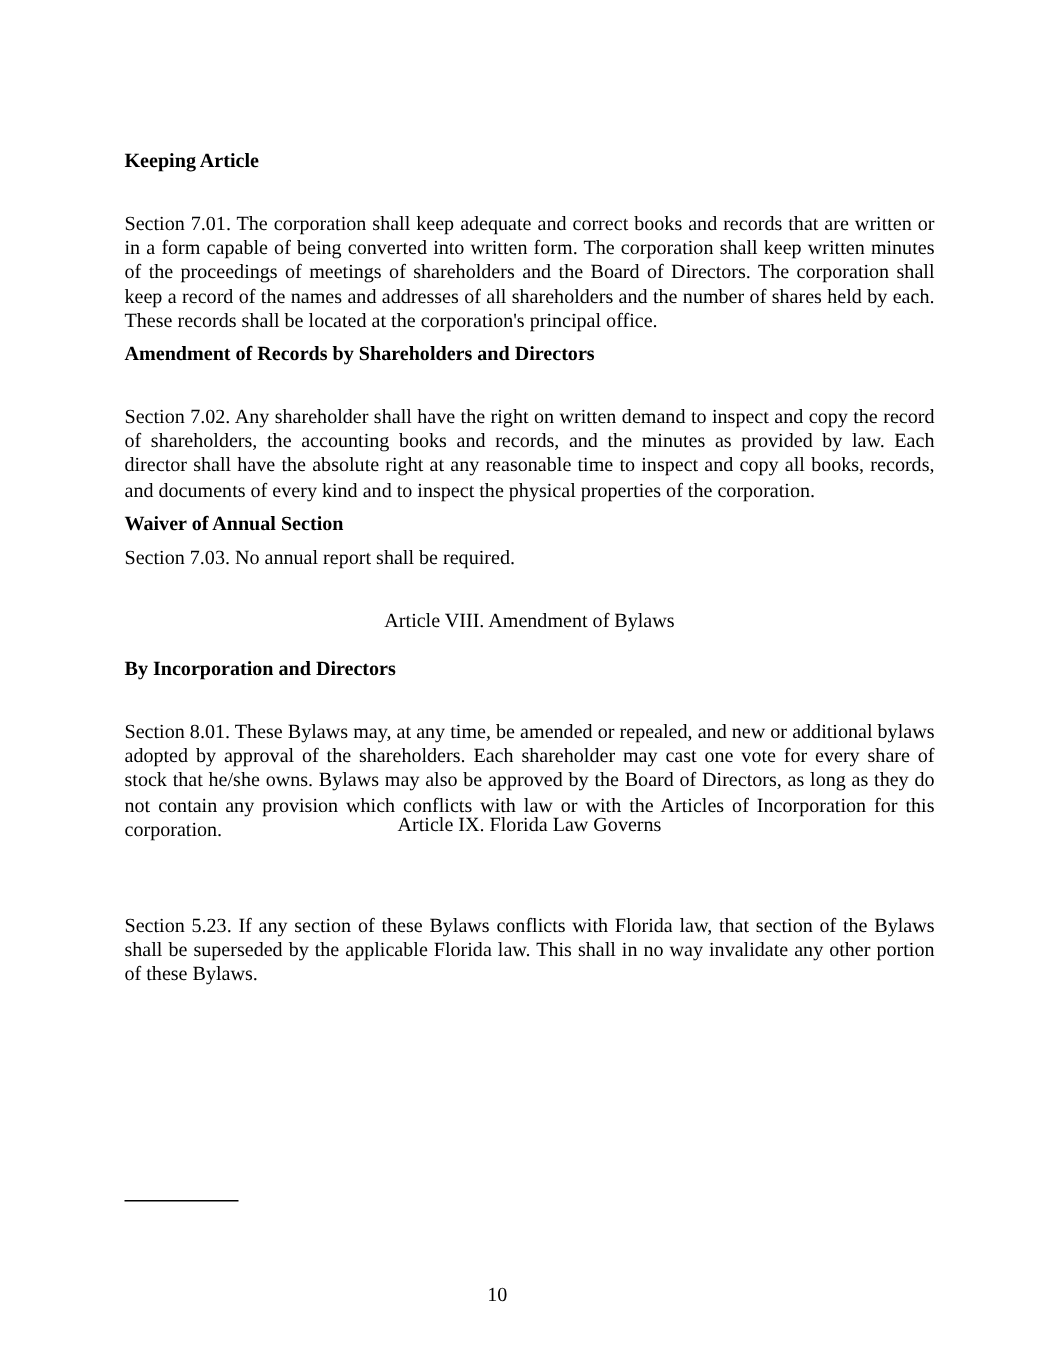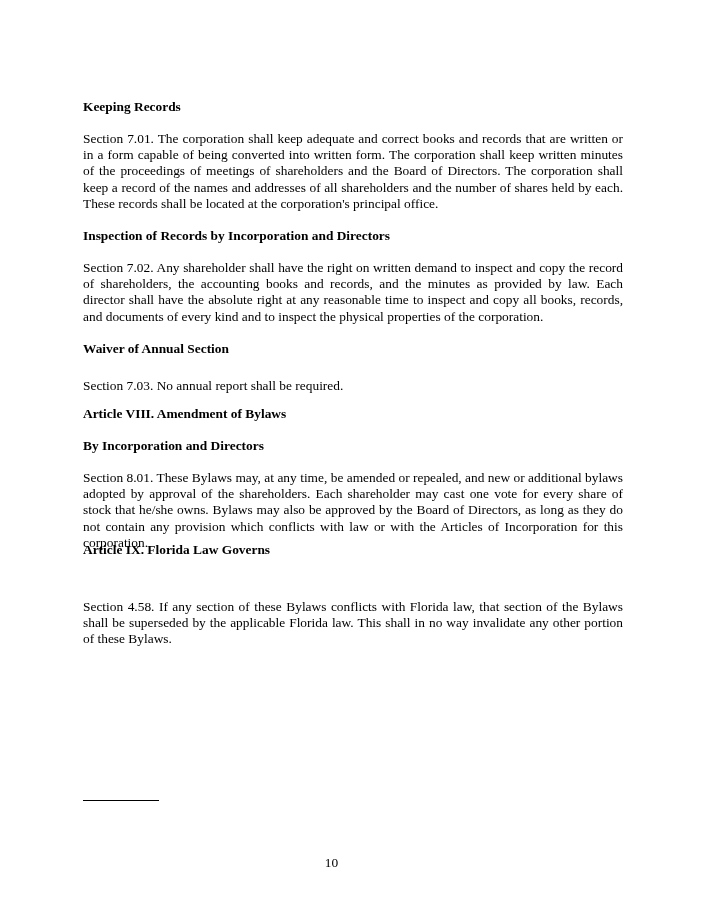--- a/index.html
+++ b/index.html
@@ -1,40 +1,40 @@
 <!DOCTYPE html>
 <html><head>
 <meta charset="utf-8">
 <style>
   html, body { margin: 0; padding: 0; background: #ffffff; }
   body { width: 705px; height: 912px; position: relative; overflow: hidden;
          font-family: "Liberation Serif", serif; color: #000; font-size: 13.4px; }
   .page { position: absolute; left: 83px; top: 0; width: 540px; }
   .blk { position: absolute; left: 0; width: 540px; margin: 0; }
   .h { font-weight: bold; line-height: 16px; }
-  .p { text-align: justify; text-align-last: left; line-height: 16.2px; }
-  .c { text-align: left; font-weight: bold; line-height: 16px; }
+  .p { text-align: justify; text-align-last: left; line-height: 16.2px; margin-top: 10px; }
+  .c { text-align: center; font-weight: normal; line-height: 16px; }
   .fn-rule { position: absolute; left: 83px; top: 800px; width: 76px; height: 0; border-top: 1px solid #000; }
   .pagenum { position: absolute; left: 0; width: 663px; top: 855px; text-align: center; line-height: 16px; }
 </style>
 </head>
 <body>
 
 <div class="page">
-  <p class="blk h" style="top:99px">Keeping Records</p>
+  <p class="blk h" style="top:99px">Keeping Article</p>
   <p class="blk p" style="top:131px">Section 7.01.  The corporation shall keep adequate and correct books and records that are written or in a form capable of being converted into written form.  The corporation shall keep written minutes of the proceedings of meetings of shareholders and the Board of Directors.  The corporation shall keep a record of the names and addresses of all shareholders and the number of shares held by each.  These records shall be located at the corporation's principal office.</p>
 
-  <p class="blk h" style="top:228px">Inspection of Records by Incorporation and Directors</p>
+  <p class="blk h" style="top:228px">Amendment of Records by Shareholders and Directors</p>
   <p class="blk p" style="top:260px">Section 7.02.  Any shareholder shall have the right on written demand to inspect and copy the record of shareholders, the accounting books and records, and the minutes as provided by law. Each director shall have the absolute right at any reasonable time to inspect and copy all books, records, and documents of every kind and to inspect the physical properties of the corporation.</p>
 
   <p class="blk h" style="top:341px">Waiver of Annual Section</p>
-  <p class="blk p" style="top:378px">Section 7.03.  No annual report shall be required.</p>
+  <p class="blk p" style="top:354px">Section 7.03.  No annual report shall be required.</p>
 
   <p class="blk c" style="top:406px">Article VIII.  Amendment of Bylaws</p>
   <p class="blk h" style="top:438px">By Incorporation and Directors</p>
   <p class="blk p" style="top:470px">Section 8.01.  These Bylaws may, at any time, be amended or repealed, and new or additional bylaws adopted by approval of the shareholders.  Each shareholder may cast one vote for every share of stock that he/she owns.  Bylaws may also be approved by the Board of Directors, as long as they do not contain any provision which conflicts with law or with the Articles of Incorporation for this corporation.</p>
 
   <p class="blk c" style="top:542px">Article IX.  Florida Law Governs</p>
-  <p class="blk p" style="top:599px">Section 4.58.   If any section of these Bylaws conflicts with Florida law, that section of the Bylaws shall be superseded by the applicable Florida law.   This shall in no way invalidate any other portion of these Bylaws.</p>
+  <p class="blk p" style="top:599px">Section 5.23.   If any section of these Bylaws conflicts with Florida law, that section of the Bylaws shall be superseded by the applicable Florida law.   This shall in no way invalidate any other portion of these Bylaws.</p>
 </div>
 
 <div class="fn-rule"></div>
 <div class="pagenum">10</div>
 
 </body></html>

